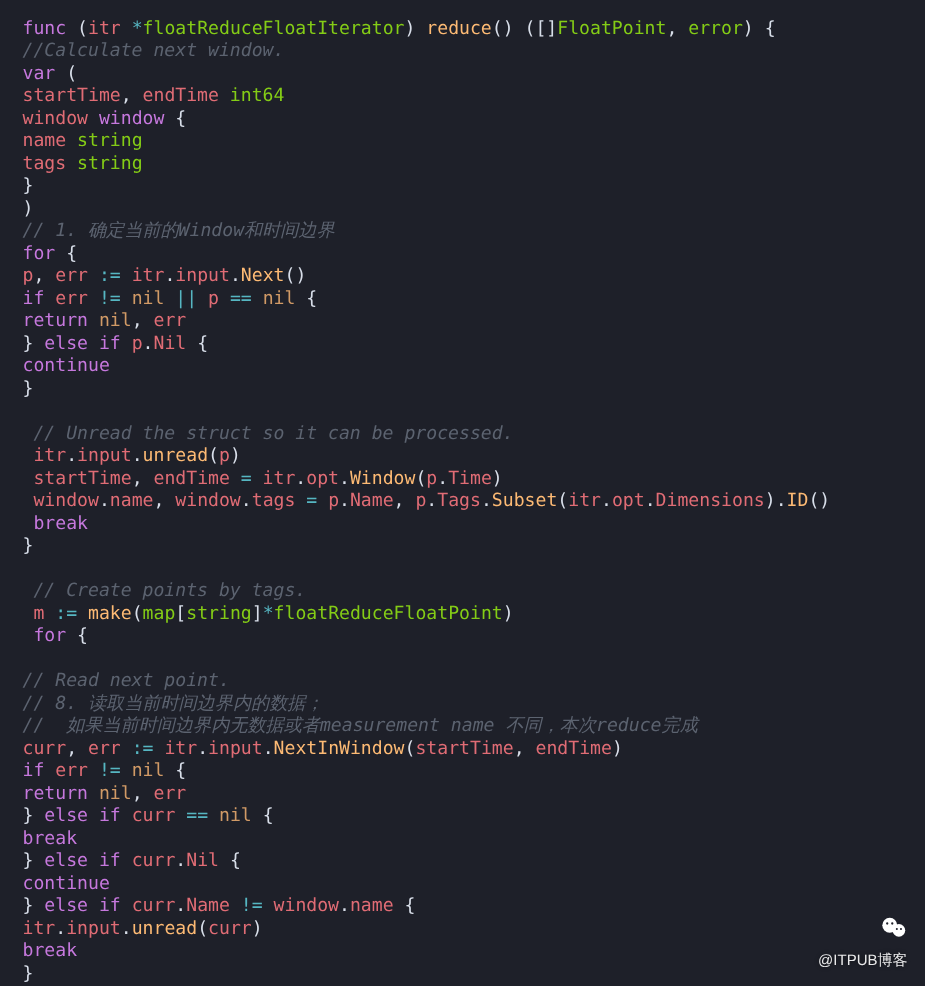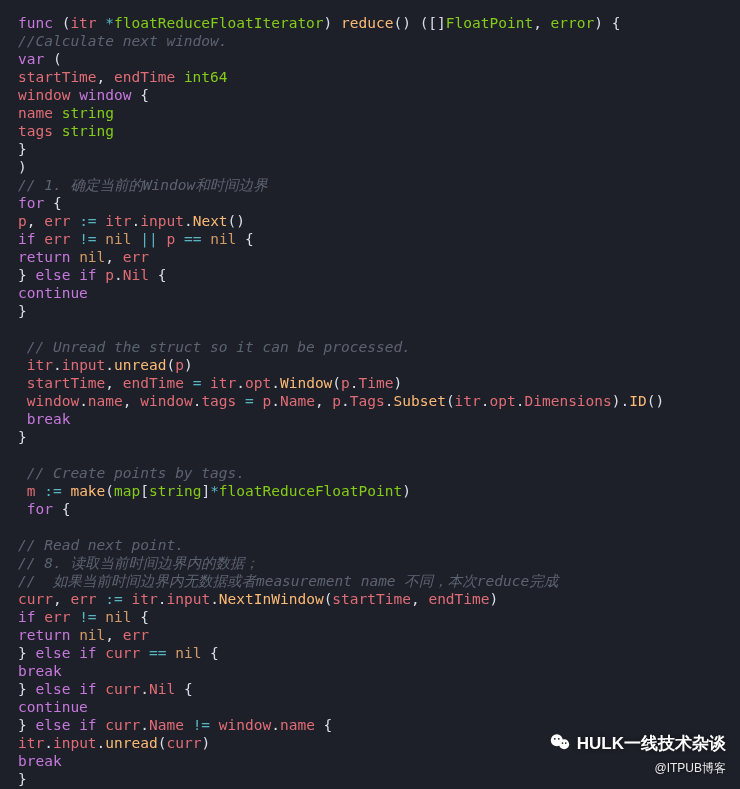--- a/index.html
+++ b/index.html
@@ -105,16 +105,15 @@
     <span>
       <svg viewBox="0 0 24 24" fill="#ffffff">
         <circle cx="8.5" cy="10" r="6.5" fill="#ffffff"></circle>
         <circle cx="16.5" cy="14.5" r="5.5" fill="#ffffff"></circle>
         <circle cx="6.3" cy="8.5" r="1" fill="#1e2029"></circle>
         <circle cx="10.7" cy="8.5" r="1" fill="#1e2029"></circle>
         <circle cx="14.7" cy="13.3" r="0.9" fill="#1e2029"></circle>
         <circle cx="18.3" cy="13.3" r="0.9" fill="#1e2029"></circle>
       </svg>
     </span>
-    <span>HULK一线技术杂谈</span>
   </div>
   <div class="row2">@ITPUB博客</div>
 </div>
 
 </body></html>

